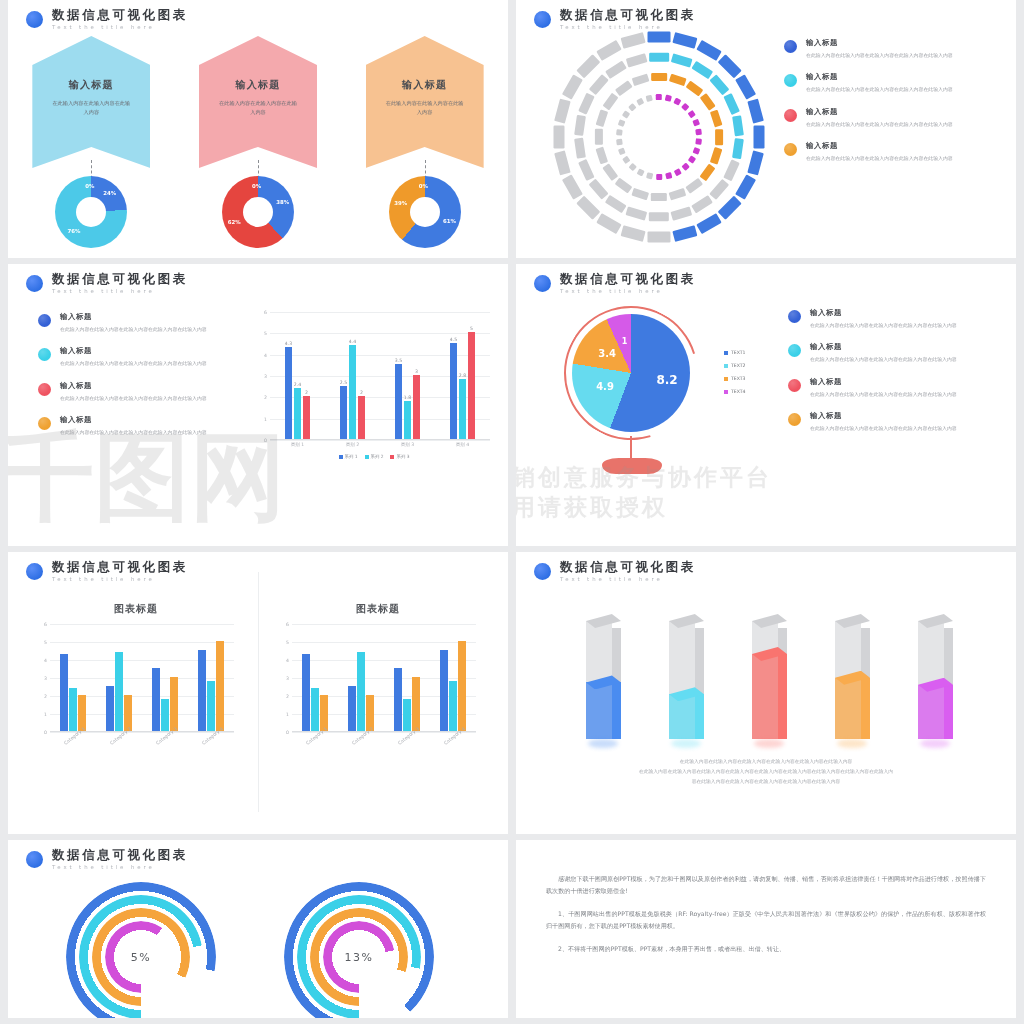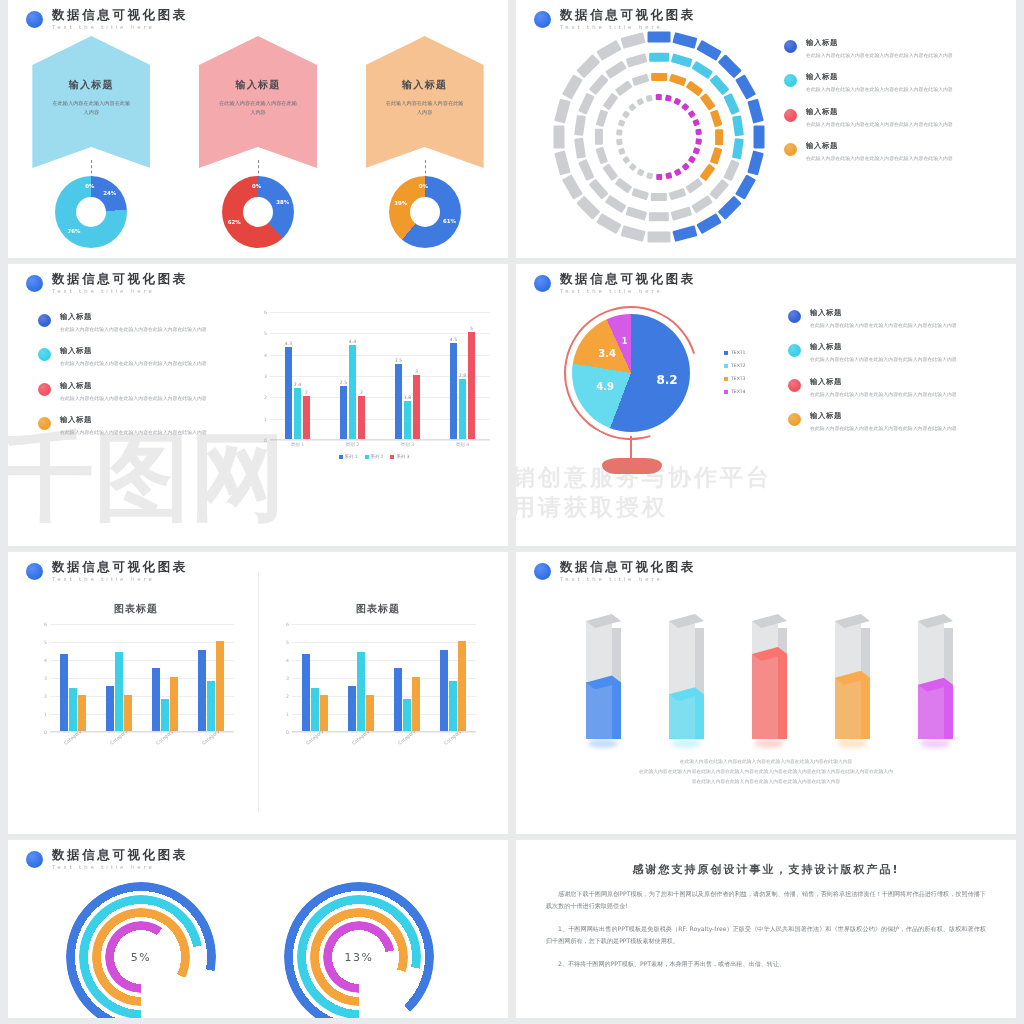--- a/index.html
+++ b/index.html
@@ -849,21 +849,20 @@
         <div style="left:0px; top:0px; width:150px; height:150px; position:absolute; border-radius:50%; background:conic-gradient(from 180deg, #3f7ae0 0deg 316.8deg, transparent 316.8deg 360deg); -webkit-mask:radial-gradient(circle, transparent 66px, #000 66px); mask:radial-gradient(circle, transparent 66px, #000 66px)"></div>
         <div style="left:13px; top:13px; width:124px; height:124px; position:absolute; border-radius:50%; background:conic-gradient(from 180deg, #3ad0e8 0deg 280.8deg, transparent 280.8deg 360deg); -webkit-mask:radial-gradient(circle, transparent 53px, #000 53px); mask:radial-gradient(circle, transparent 53px, #000 53px)"></div>
         <div style="left:26px; top:26px; width:98px; height:98px; position:absolute; border-radius:50%; background:conic-gradient(from 180deg, #f5a43c 0deg 288deg, transparent 288deg 360deg); -webkit-mask:radial-gradient(circle, transparent 40px, #000 40px); mask:radial-gradient(circle, transparent 40px, #000 40px)"></div>
         <div style="left:39px; top:39px; width:72px; height:72px; position:absolute; border-radius:50%; background:conic-gradient(from 180deg, #d24fd9 0deg 259.2deg, transparent 259.2deg 360deg); -webkit-mask:radial-gradient(circle, transparent 27px, #000 27px); mask:radial-gradient(circle, transparent 27px, #000 27px)"></div>
         <div class="arcpct">13%</div>
       </div>
   </div>
 
   <div class="slide right">
     <div class="thx">
-      <div class="thx-h">感谢您支持原创设计事业，支持设计版权产品!</div>
       <div id="s8paras">
           <div class="thx-p">感谢您下载千图网原创PPT模板，为了您和千图网以及原创作者的利益，请勿复制、传播、销售，否则将承担法律责任！千图网将对作品进行维权，按照传播下载次数的十倍进行索取赔偿金!</div>
           <div class="thx-p">1、千图网网站出售的PPT模板是免版税类（RF: Royalty-free）正版受《中华人民共和国著作法》和《世界版权公约》的保护，作品的所有权、版权和著作权归千图网所有，您下载的是PPT模板素材使用权。</div>
           <div class="thx-p">2、不得将千图网的PPT模板、PPT素材，本身用于再出售，或者出租、出借、转让、</div>
         </div>
     </div>
   </div>
 
 </div>
 

